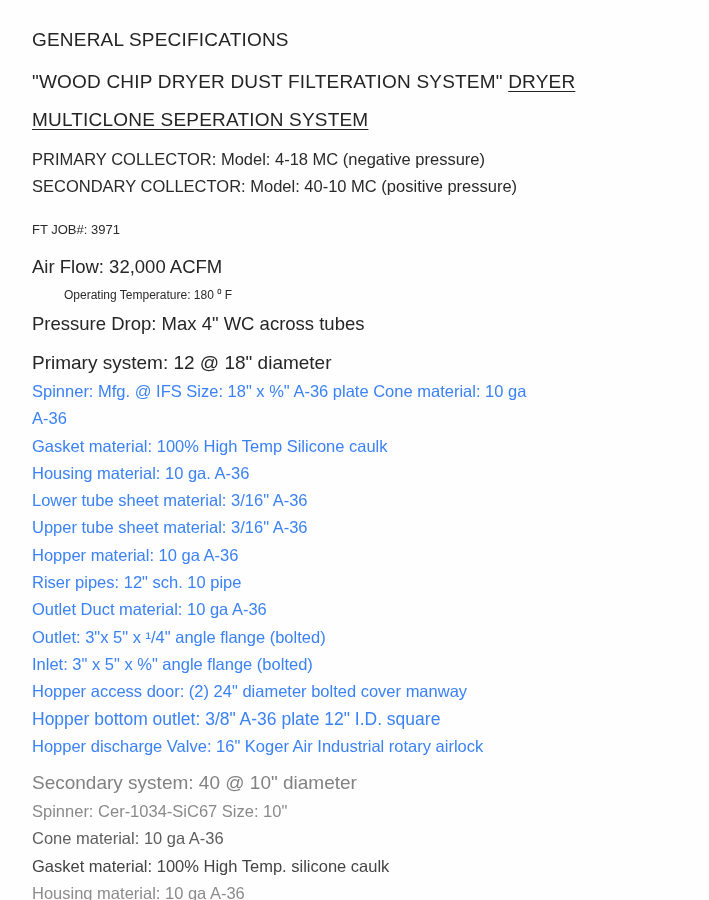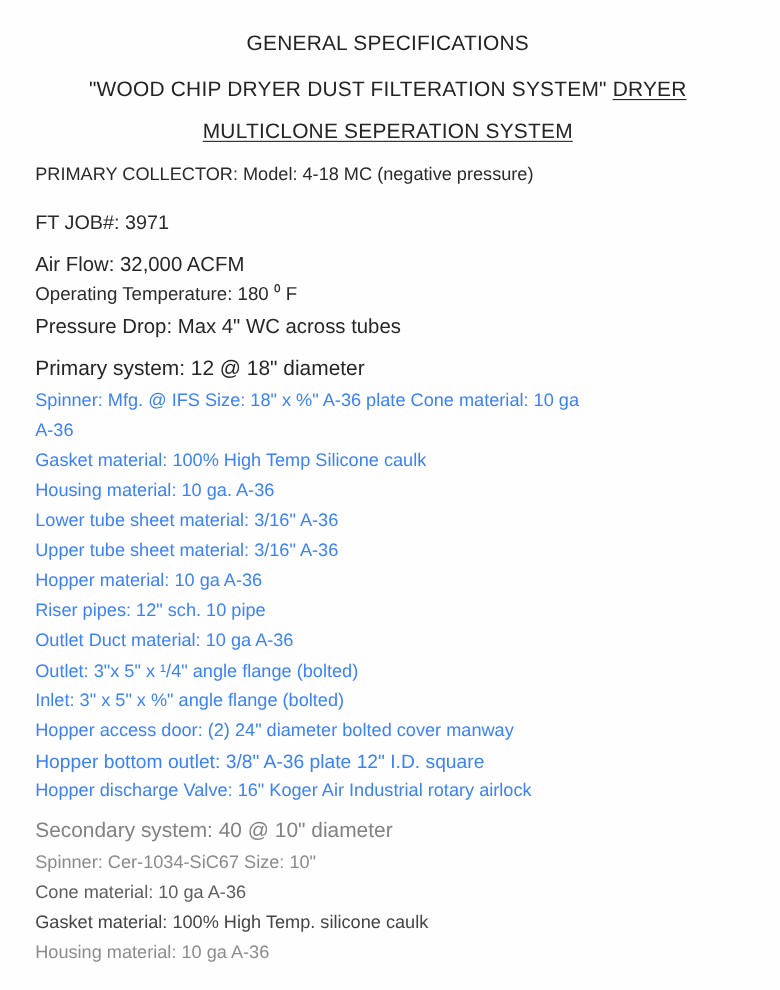--- a/index.html
+++ b/index.html
@@ -12,52 +12,53 @@
   }
   .doc {
     box-sizing: border-box;
     width: 709px;
     height: 900px;
     padding: 0 36px 0 32px;
     font-family: "Liberation Sans", sans-serif;
     color: #262626;
     -webkit-font-smoothing: antialiased;
   }
-  .c { text-align: center; }
+  .c { }
   .u { text-decoration: underline; text-underline-offset: 3px; }
   .title {
     font-size: 19px;
     line-height: 24px;
     letter-spacing: 0.2px;
     color: #242424;
   }
   .t1 { margin-top: 28px; }
   .t2 { margin-top: 18px; }
   .t3 { margin-top: 14px; }
   .collector {
     font-size: 16.5px;
     line-height: 27px;
     color: #2a2a2a;
   }
   .collectors { margin-top: 14px; }
   .jobline {
     margin-top: 16px;
-    font-size: 18px;
+    font-size: 13px;
     line-height: 27px;
     color: #2a2a2a;
   }
   .op-lg {
     font-size: 18.5px;
     line-height: 29px;
     color: #262626;
   }
   .op-sm {
-    font-size: 17px;
+    font-size: 12px;
     line-height: 28px;
     color: #2a2a2a;
+    margin-left: 32px;
   }
   .operating { margin-top: 9px; }
   .section-heading {
     font-size: 19px;
     line-height: 30px;
     color: #262626;
   }
   .primary-section { margin-top: 10px; }
   .body-line {
     font-size: 16.5px;
@@ -78,20 +79,21 @@
 <div class="doc">
 
   <div class="title c t1">GENERAL SPECIFICATIONS</div>
 
   <div class="title c t2"><span>"WOOD CHIP DRYER DUST FILTERATION SYSTEM" </span><span class="u">DRYER</span></div>
 
   <div class="title c t3"><span class="u">MULTICLONE SEPERATION SYSTEM</span></div>
 
   <div class="collectors">
     <div class="collector">PRIMARY COLLECTOR: Model: 4-18 MC (negative pressure)</div>
+    <div class="collector">SECONDARY COLLECTOR: Model: 40-10 MC (positive pressure)</div>
   </div>
 
   <div class="jobline">FT JOB#: 3971</div>
 
   <div class="operating">
     <div class="op-lg">Air Flow: 32,000 ACFM</div>
     <div class="op-sm">Operating Temperature: 180 ⁰ F</div>
     <div class="op-lg">Pressure Drop: Max 4" WC across tubes</div>
   </div>
 

